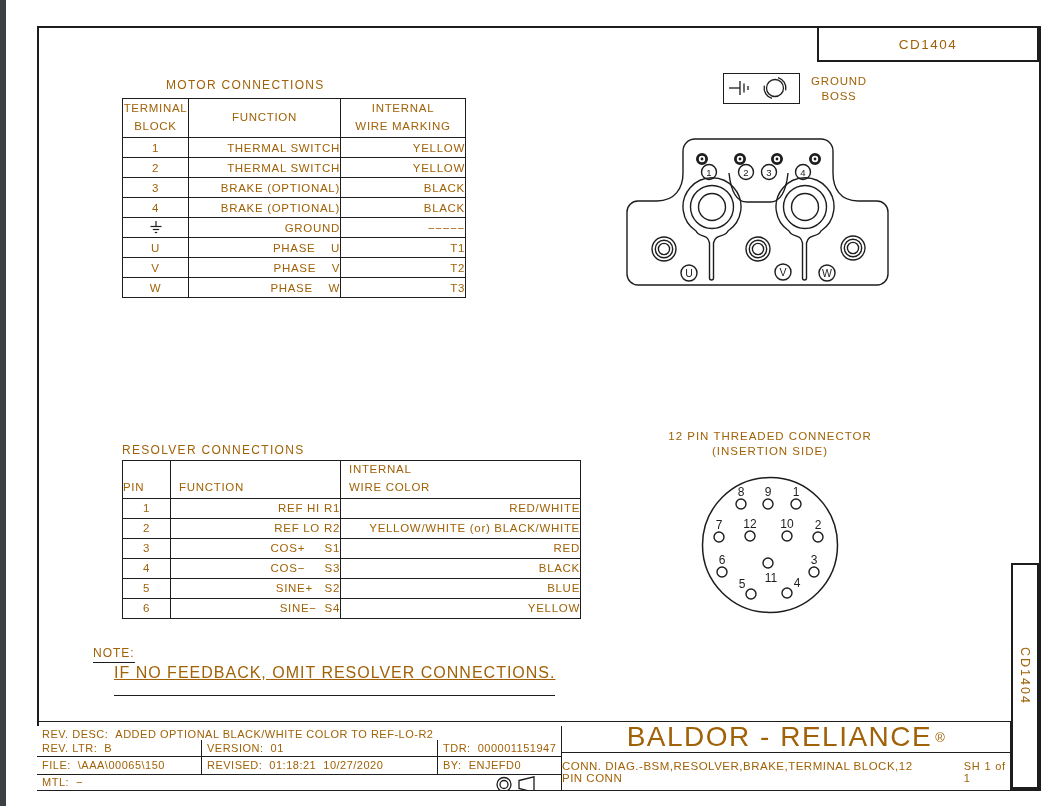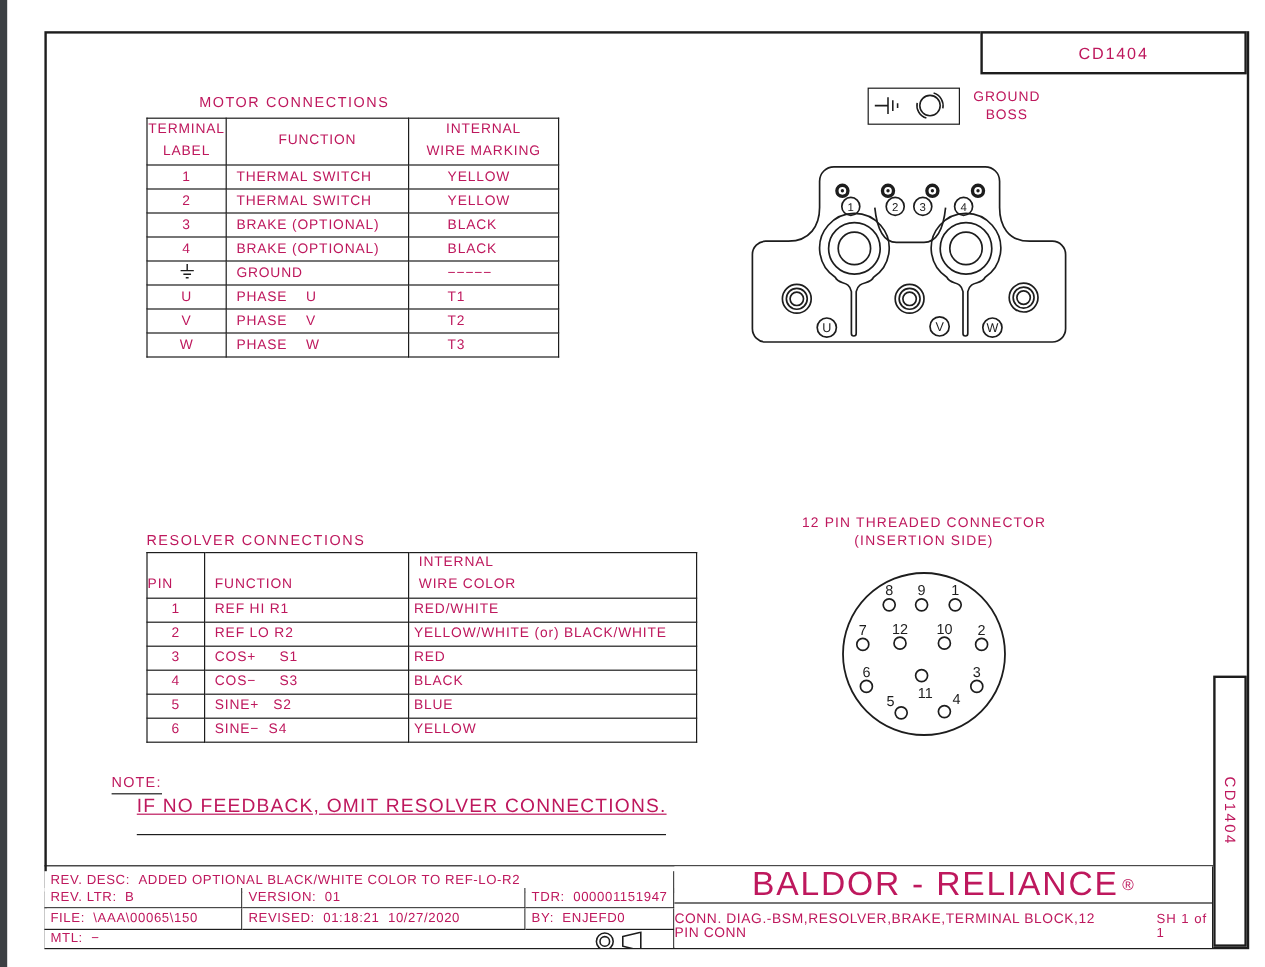--- a/index.html
+++ b/index.html
@@ -1,33 +1,33 @@
 <!DOCTYPE html>
 <html><head>
 <meta charset="utf-8">
 <style>
   html,body{margin:0;padding:0;background:#fff;}
   .screen{position:relative;width:1054px;height:806px;background:#ffffff;
-          font-family:"Liberation Sans",sans-serif;color:#be185d;overflow:hidden;}
+          font-family:"Liberation Sans",sans-serif;color:#a16207;overflow:hidden;}
   .abs{position:absolute;}
   .edgebar{left:0;top:0;width:6px;height:806px;background:#3c4043;}
   .frame{left:37px;top:26px;width:1000px;height:761px;border:2px solid #1d1d1d;}
 
   .dwgno-box{left:817px;top:26px;width:222px;height:36px;border:2px solid #1d1d1d;
              box-sizing:border-box;display:flex;align-items:center;justify-content:center;
              font-size:13.5px;letter-spacing:1.5px;background:#fff;}
   .dwgno-strip{left:1011px;top:563px;width:28px;height:226px;border:2px solid #1d1d1d;
                box-sizing:border-box;display:flex;align-items:center;justify-content:center;background:#fff;}
   .dwgno-strip span{writing-mode:vertical-rl;font-size:12.5px;letter-spacing:2px;}
 
   .section-title{font-size:12px;letter-spacing:1.3px;}
 
   table.conn{border-collapse:collapse;table-layout:fixed;background:#fff;}
   .conn th,.conn td{border:1.6px solid #1d1d1d;font-weight:normal;font-size:11.5px;
-                    letter-spacing:0.7px;white-space:pre;padding:0;overflow:hidden;}
+                    letter-spacing:0.7px;white-space:pre;padding:0;overflow:hidden;text-align:right;}
   .conn td{height:19px;}
   .conn td:first-child{text-align:center;}
   .conn td:nth-child(2){padding-left:8px;}
   .conn td:nth-child(3){padding-left:4px;}
   .motor td:nth-child(3){padding-left:32px;}
   .motor thead th{height:38px;text-align:center;vertical-align:middle;white-space:pre-line;line-height:1.55;}
   .resolver thead th{height:33px;vertical-align:bottom;white-space:pre-line;line-height:1.55;
                      text-align:left;padding-left:8px;padding-bottom:1px;}
   .resolver thead th:first-child{text-align:left;padding-left:0;}
 
@@ -73,21 +73,21 @@
   <div class="abs section-title" style="left:122px;top:78px;margin-left:44px;">MOTOR CONNECTIONS</div>
   <table class="conn motor abs" style="left:122px;top:98px;">
     <colgroup>
         <col style="width:66px">
         <col style="width:152px">
         <col style="width:125px">
       </colgroup>
     <thead>
         <tr>
           <th>TERMINAL
-LABEL</th>
+BLOCK</th>
           <th>FUNCTION</th>
           <th>INTERNAL
 WIRE MARKING</th>
         </tr>
       </thead>
     <tbody>
         <tr>
           <td>1</td>
           <td>THERMAL SWITCH</td>
           <td>YELLOW</td>

